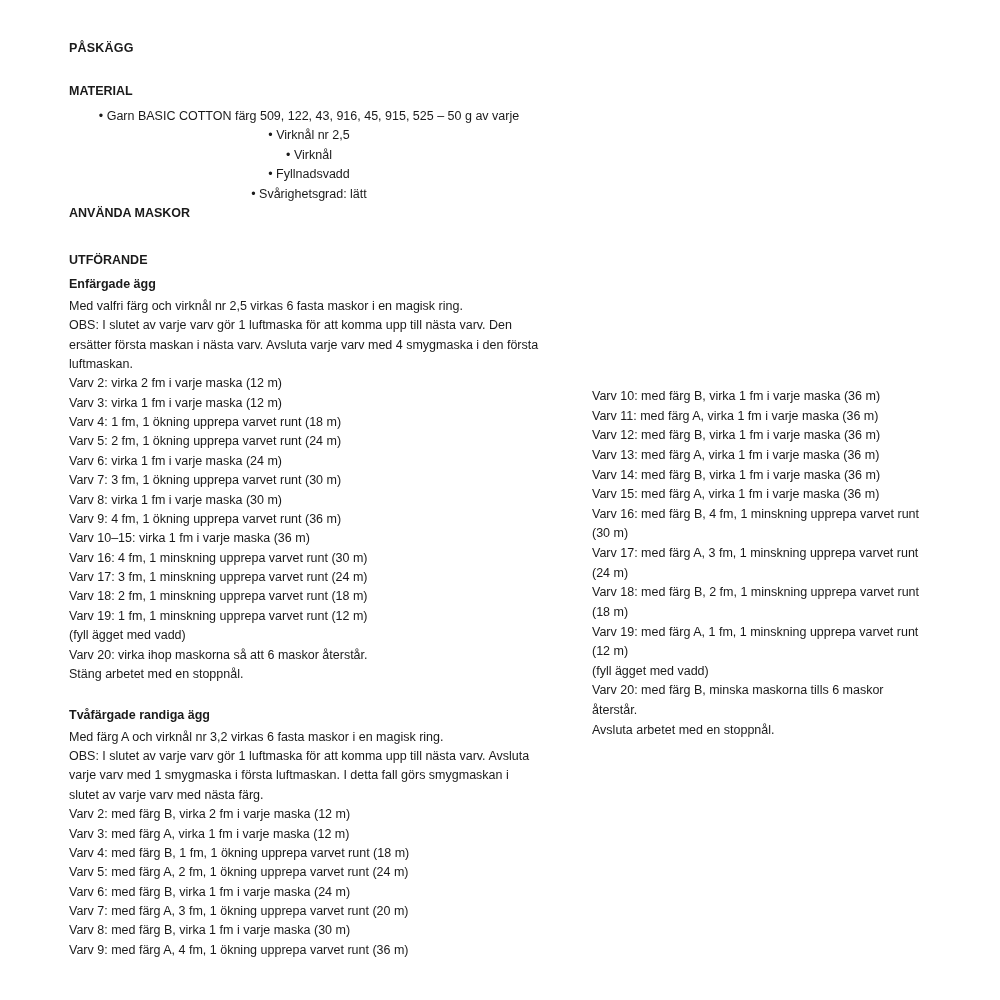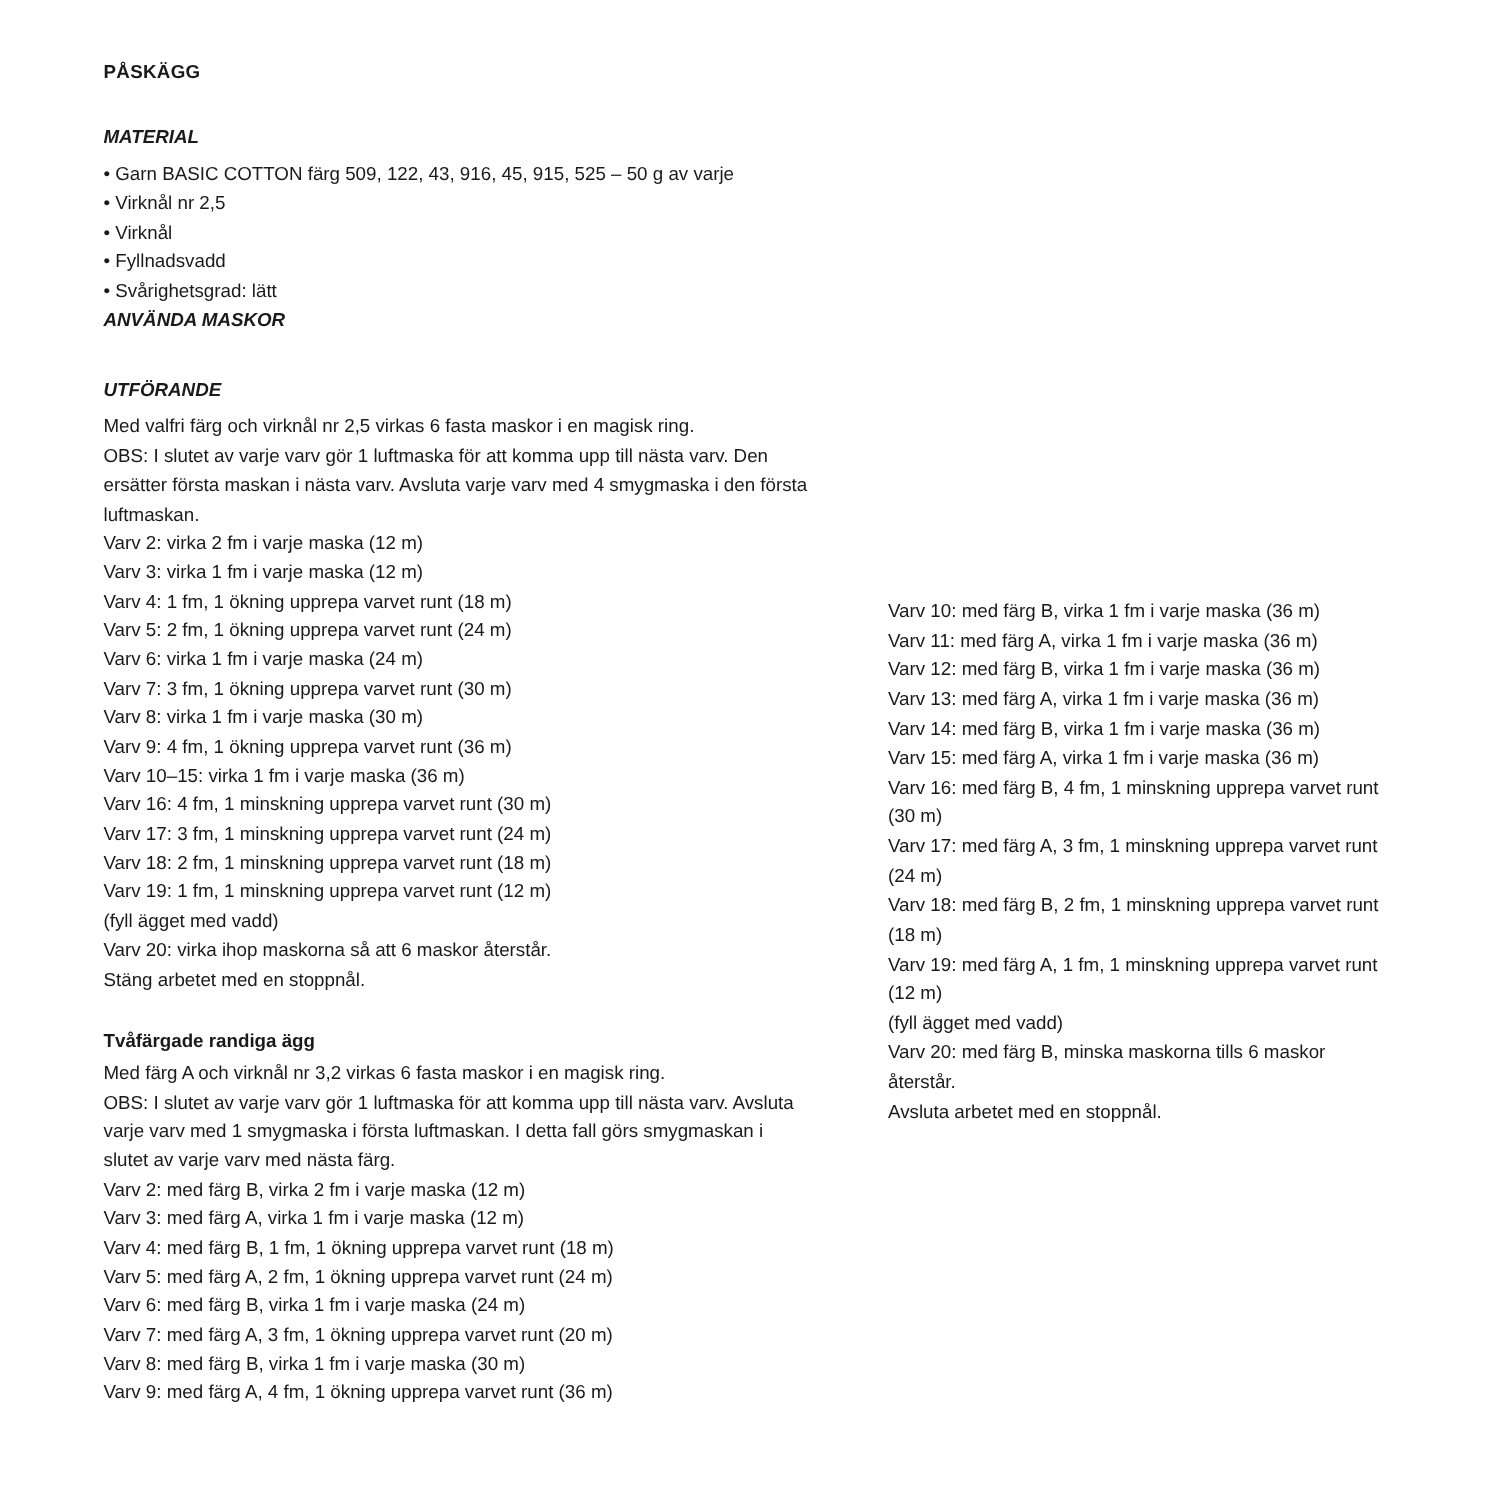--- a/index.html
+++ b/index.html
@@ -22,52 +22,52 @@
   }
   .col-left {
     position: absolute;
     left: 69px;
     top: 40px;
     width: 480px;
   }
   .col-right {
     position: absolute;
     left: 592px;
-    top: 398px;
+    top: 387px;
     width: 345px;
   }
   h1.title {
     font-size: 12.5px;
     font-weight: bold;
     letter-spacing: 0.2px;
     margin: 0 0 26px 0;
     line-height: 1.3;
   }
   h2.section {
     font-size: 12.5px;
     font-weight: bold;
     margin: 0 0 6px 0;
     line-height: 1.5;
-    font-style: italic;
   }
   h3.sub {
     font-size: 12.5px;
     font-weight: bold;
     margin: 0 0 2px 0;
     line-height: 1.55;
   }
   p.line {
     font-size: 12.5px;
     margin: 0;
     line-height: 1.55;
   }
   p.bullet {
     font-size: 12.5px;
     margin: 0;
     line-height: 1.55;
+    text-align: center;
   }
   .gap-lg { height: 22px; }
   .right-line {
     font-size: 12.5px;
     margin: 0;
     line-height: 1.57;
   }
 </style>
 </head>
 <body>
@@ -83,20 +83,21 @@
     <p class="bullet"> • Virknål nr 2,5</p>
     <p class="bullet"> • Virknål</p>
     <p class="bullet"> • Fyllnadsvadd</p>
     <p class="bullet"> • Svårighetsgrad: lätt</p>
 
     <h2 class="section">ANVÄNDA MASKOR</h2>
 
     <div class="gap-lg"></div>
 
     <h2 class="section">UTFÖRANDE</h2>
+    <h3 class="sub">Enfärgade ägg</h3>
     <p class="line">Med valfri färg och virknål nr 2,5 virkas 6 fasta maskor i en magisk ring.</p>
     <p class="line">OBS: I slutet av varje varv gör 1 luftmaska för att komma upp till nästa varv. Den</p>
     <p class="line">ersätter första maskan i nästa varv. Avsluta varje varv med 4 smygmaska i den första</p>
     <p class="line">luftmaskan.</p>
     <p class="line">Varv 2: virka 2 fm i varje maska (12 m)</p>
     <p class="line">Varv 3: virka 1 fm i varje maska (12 m)</p>
     <p class="line">Varv 4: 1 fm, 1 ökning upprepa varvet runt (18 m)</p>
     <p class="line">Varv 5: 2 fm, 1 ökning upprepa varvet runt (24 m)</p>
     <p class="line">Varv 6: virka 1 fm i varje maska (24 m)</p>
     <p class="line">Varv 7: 3 fm, 1 ökning upprepa varvet runt (30 m)</p>

